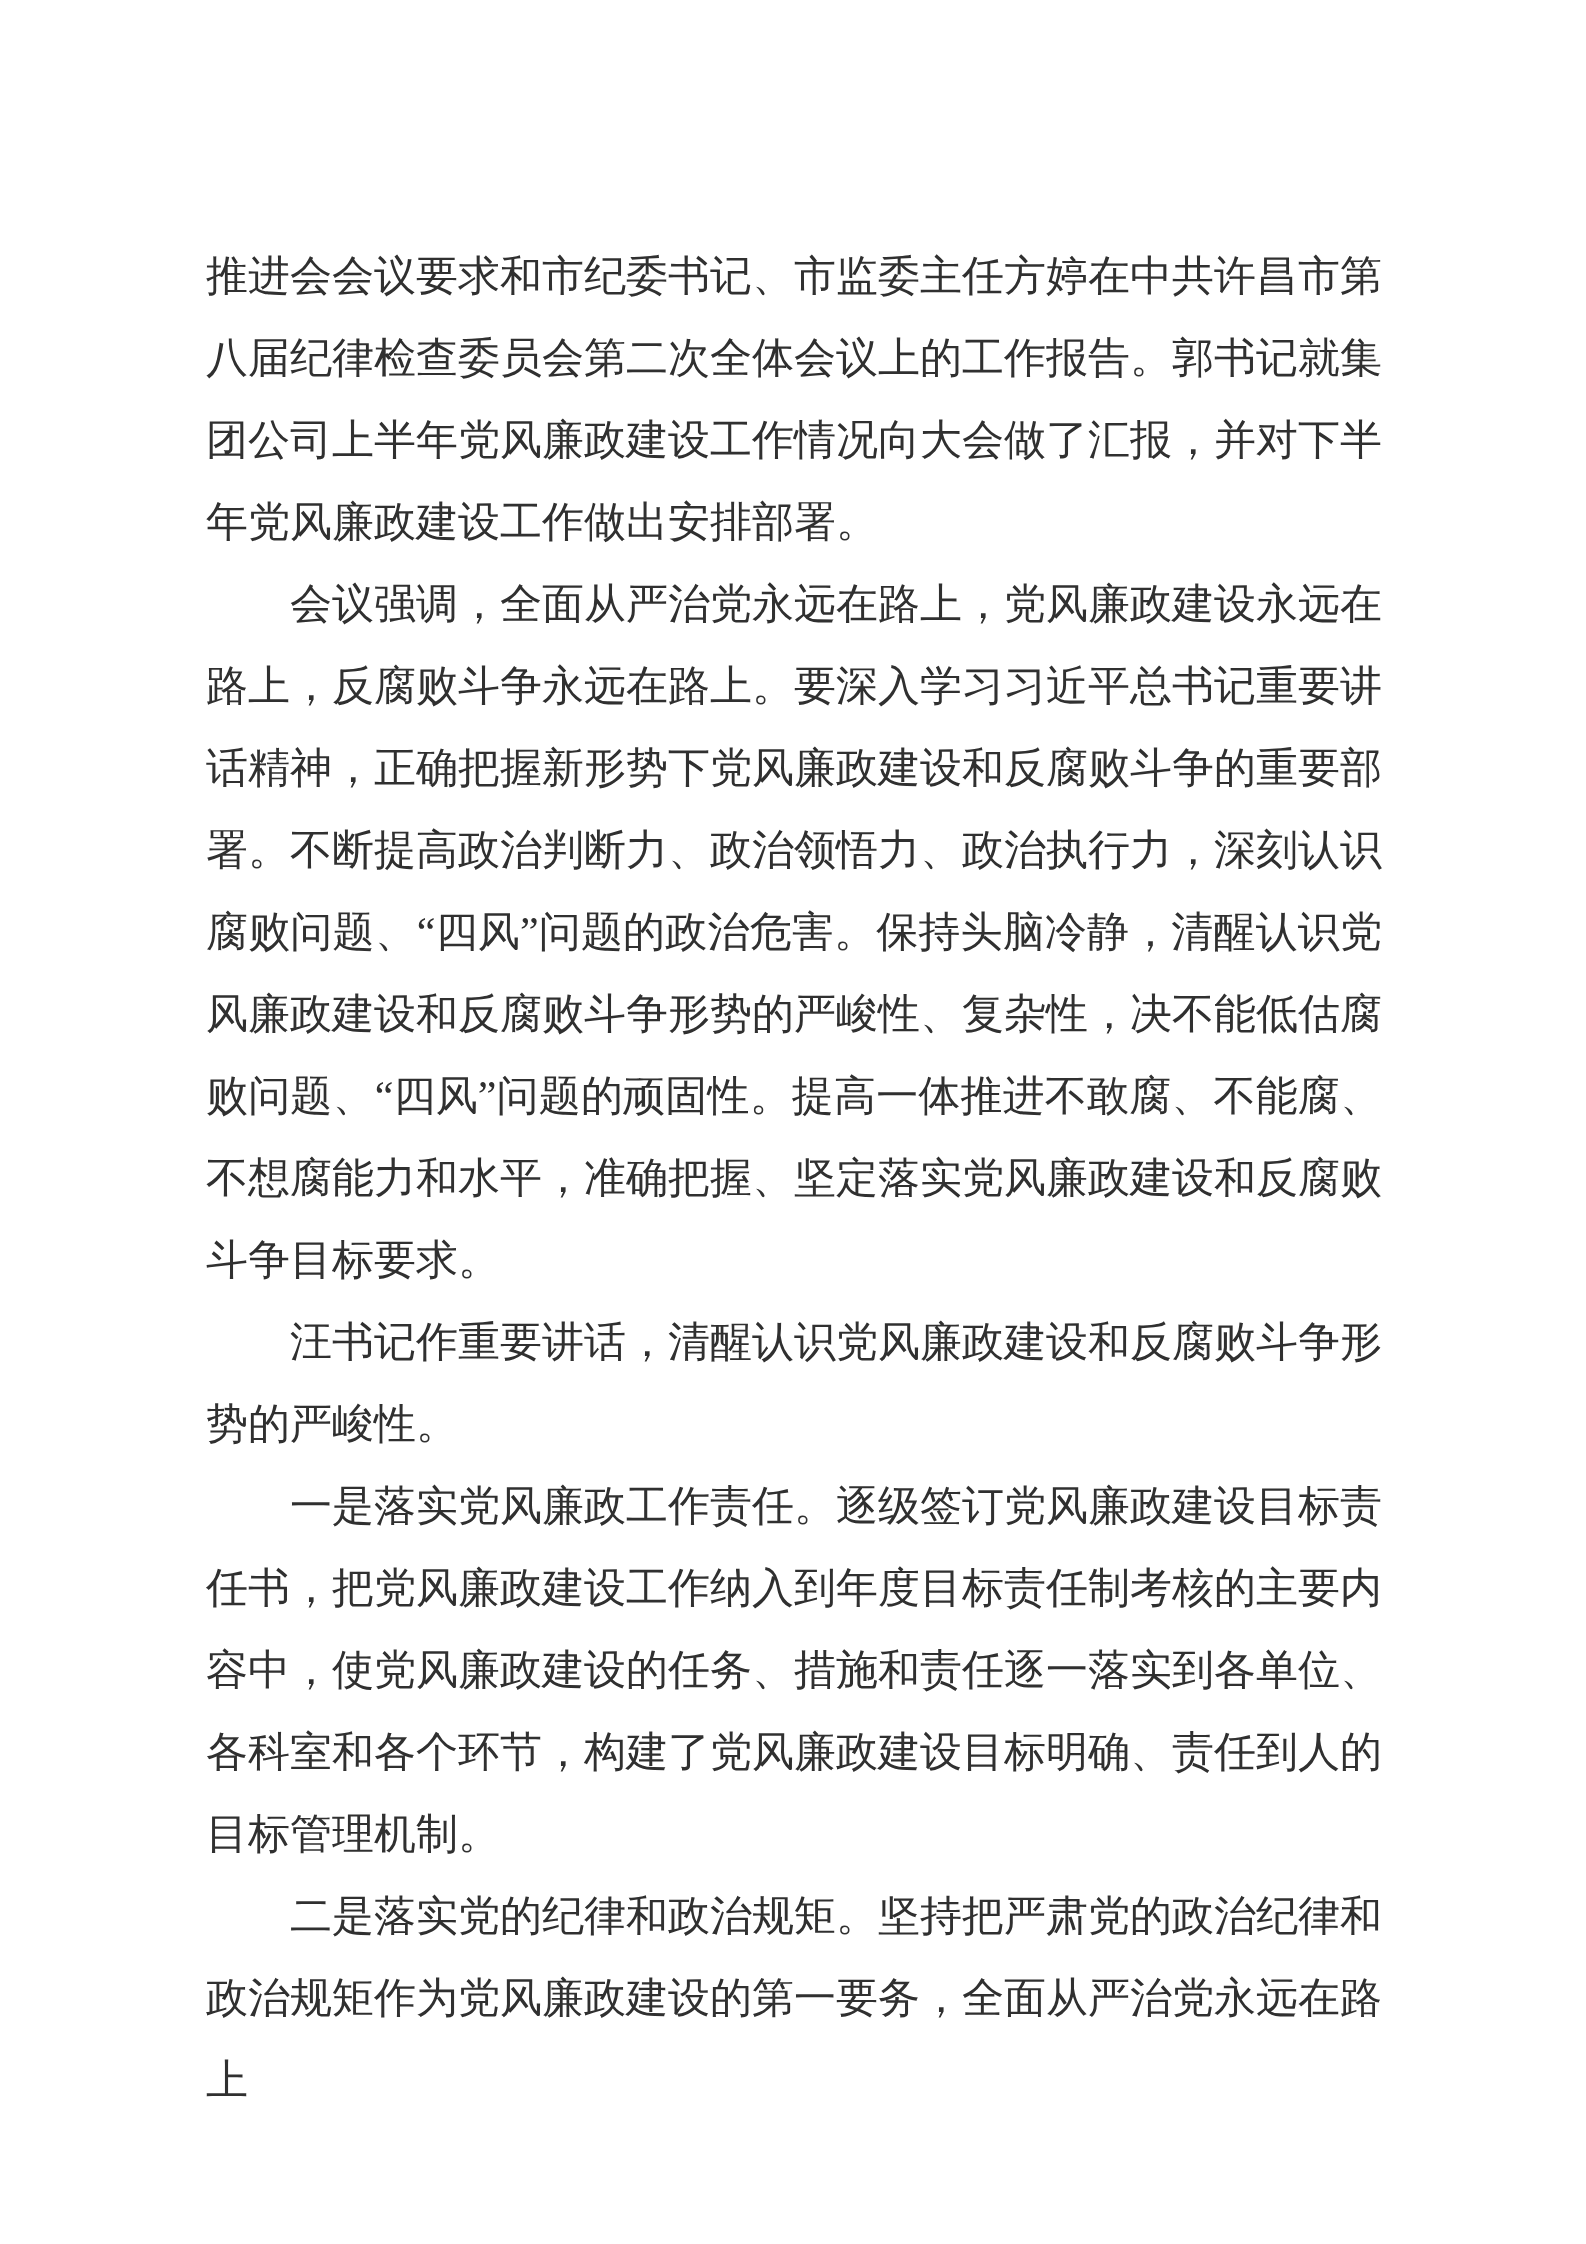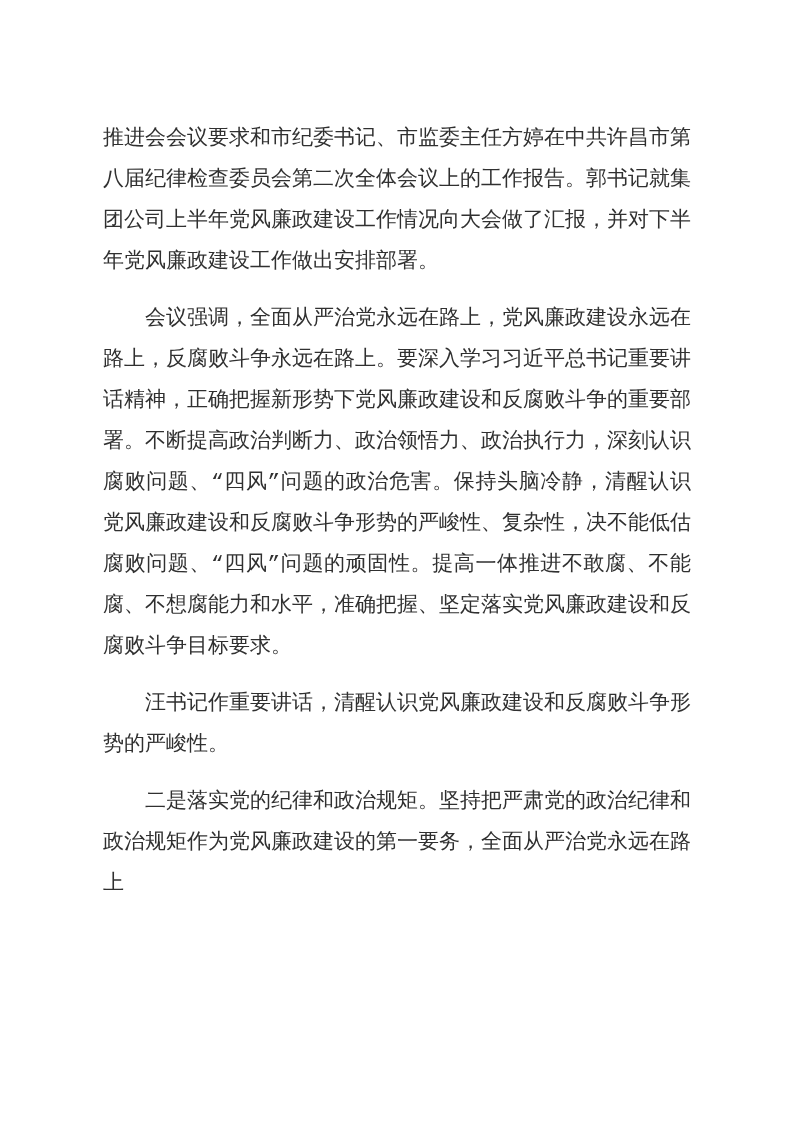--- a/index.html
+++ b/index.html
@@ -12,41 +12,41 @@
     width: 793px;
     height: 1122px;
     background: #ffffff;
     overflow: hidden;
   }
   .content {
     position: absolute;
     left: 103px;
     top: 118px;
     width: 588px;
-    font-family: Liberation Mono, monospace;
+    font-family: Liberation Serif, serif;
     font-size: 21px;
     line-height: 41px;
     font-weight: 400;
     color: #303030;
     text-align: justify;
     text-justify: inter-character;
     letter-spacing: 0px;
   }
   .content p {
     margin: 0;
     padding: 0;
   }
   .content p.indent {
     text-indent: 2em;
-    margin-top: 16px;
   }
 </style>
 </head>
 <body>
 
 <div class="page">
   <div class="content">
     <p>推进会会议要求和市纪委书记、市监委主任方婷在中共许昌市第八届纪律检查委员会第二次全体会议上的工作报告。郭书记就集团公司上半年党风廉政建设工作情况向大会做了汇报，并对下半年党风廉政建设工作做出安排部署。</p>
     <p class="indent">会议强调，全面从严治党永远在路上，党风廉政建设永远在路上，反腐败斗争永远在路上。要深入学习习近平总书记重要讲话精神，正确把握新形势下党风廉政建设和反腐败斗争的重要部署。不断提高政治判断力、政治领悟力、政治执行力，深刻认识腐败问题、“四风”问题的政治危害。保持头脑冷静，清醒认识党风廉政建设和反腐败斗争形势的严峻性、复杂性，决不能低估腐败问题、“四风”问题的顽固性。提高一体推进不敢腐、不能腐、不想腐能力和水平，准确把握、坚定落实党风廉政建设和反腐败斗争目标要求。</p>
     <p class="indent">汪书记作重要讲话，清醒认识党风廉政建设和反腐败斗争形势的严峻性。</p>
+    <p class="indent">一是落实党风廉政工作责任。逐级签订党风廉政建设目标责任书，把党风廉政建设工作纳入到年度目标责任制考核的主要内容中，使党风廉政建设的任务、措施和责任逐一落实到各单位、各科室和各个环节，构建了党风廉政建设目标明确、责任到人的目标管理机制。</p>
     <p class="indent">二是落实党的纪律和政治规矩。坚持把严肃党的政治纪律和政治规矩作为党风廉政建设的第一要务，全面从严治党永远在路上</p>
   </div>
 </div>
 
 </body></html>

